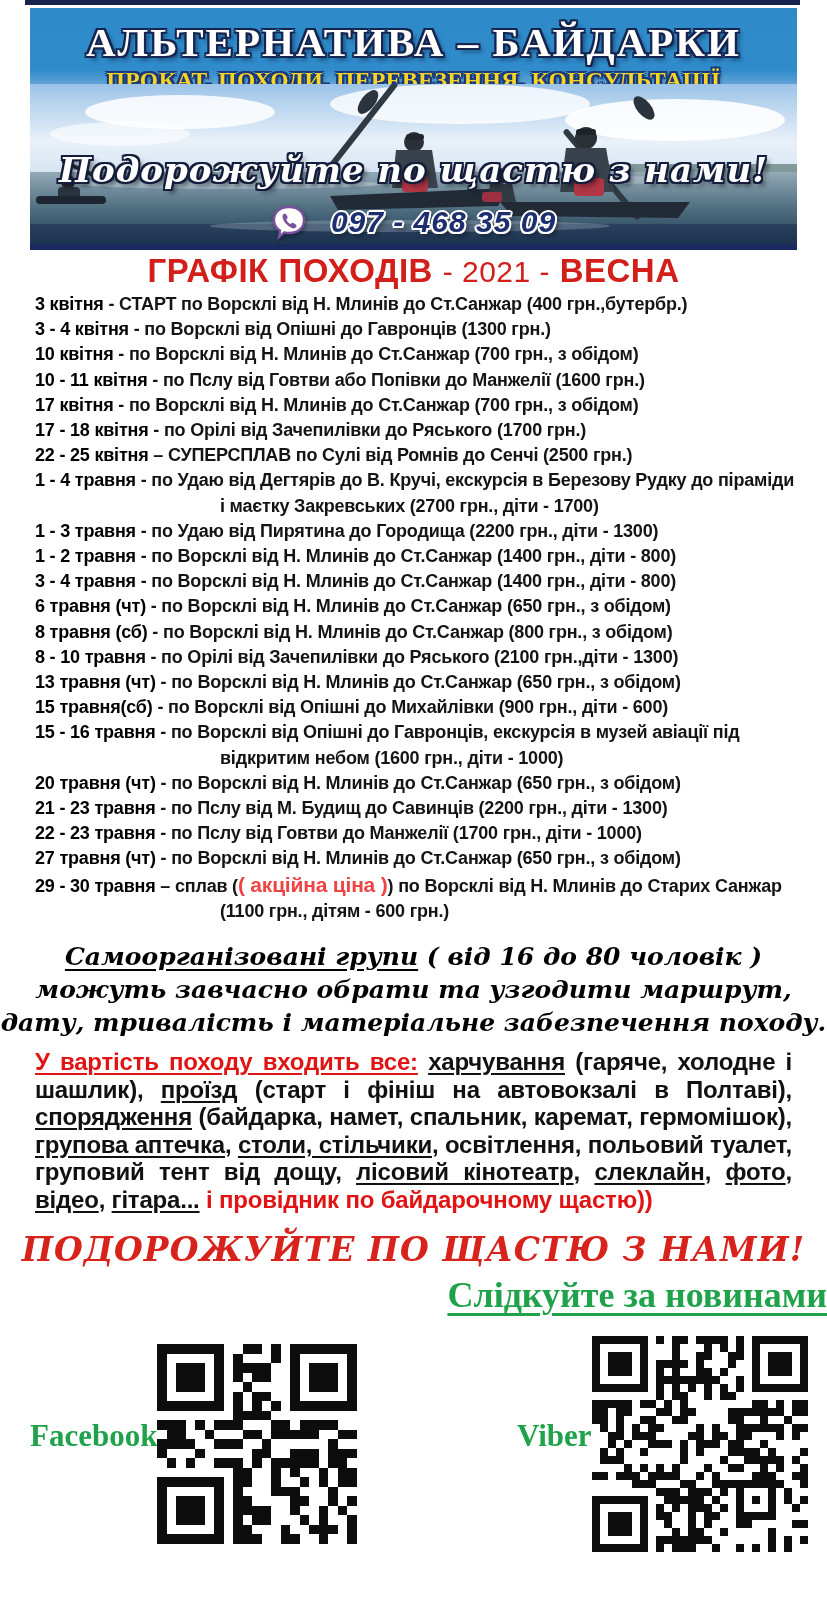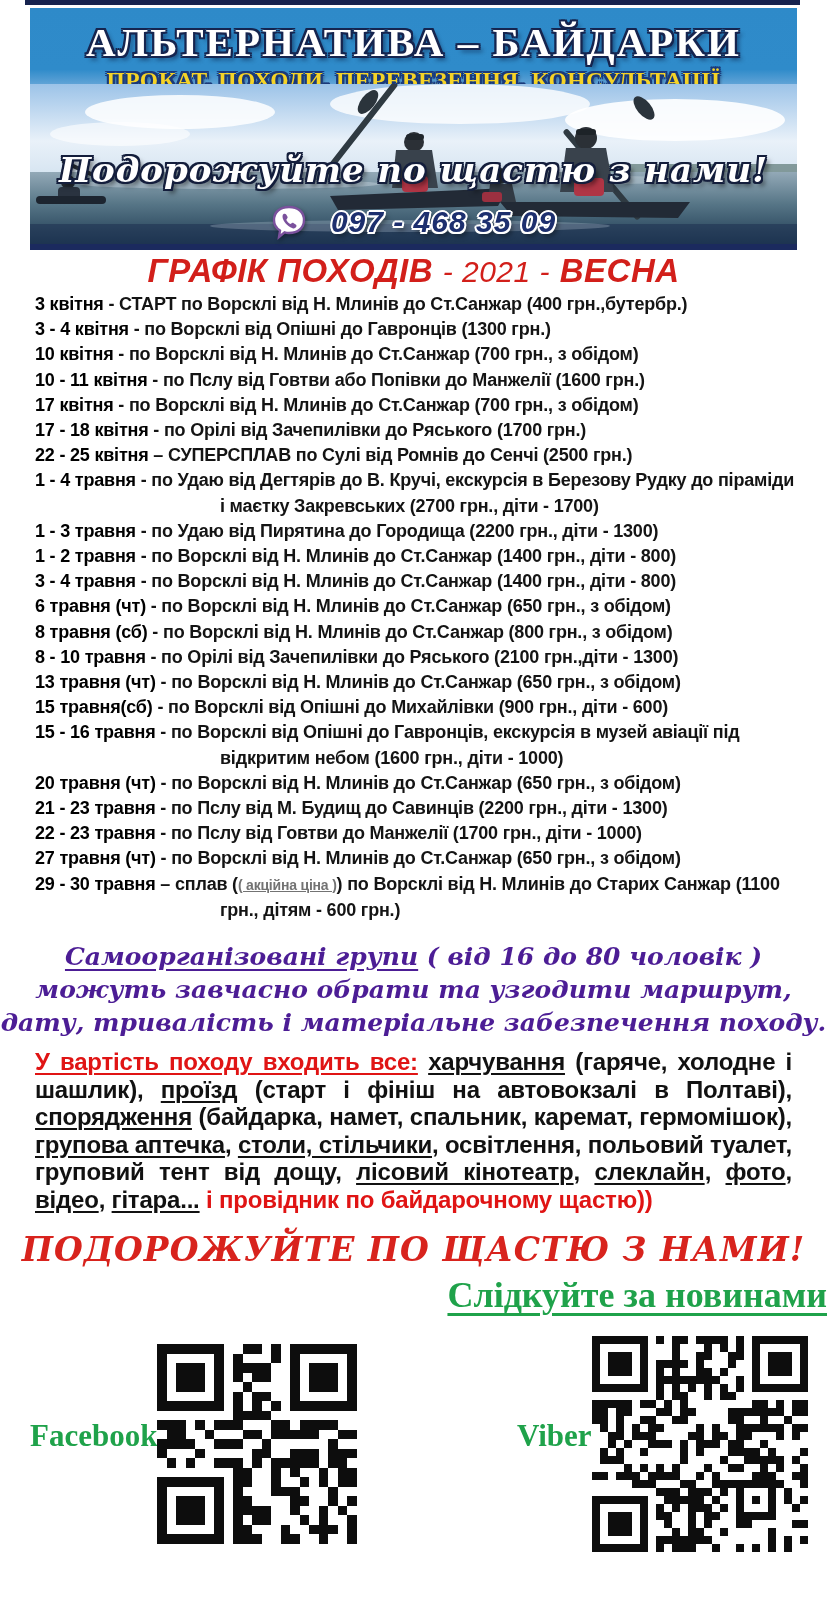--- a/index.html
+++ b/index.html
@@ -44,36 +44,36 @@
     display:flex;align-items:center;justify-content:center;gap:24px;
     font-weight:bold;font-style:italic;font-size:30px;letter-spacing:1px;color:#1d2f6e;
     text-shadow:-2px 0 0 #fff,2px 0 0 #fff,0 -2px 0 #fff,0 2px 0 #fff,
                 -1.5px -1.5px 0 #fff,1.5px -1.5px 0 #fff,-1.5px 1.5px 0 #fff,1.5px 1.5px 0 #fff,
                  3px 4px 5px rgba(0,0,0,.5);
   }
   .viber-icon{flex:0 0 auto;filter:drop-shadow(1px 2px 2px rgba(0,0,0,.4));}
   
   .sched-title{
     position:absolute;top:252px;left:0;width:100%;text-align:center;
-    font-size:33px;font-weight:bold;color:#d21f1a;letter-spacing:.5px;font-style:italic;
+    font-size:33px;font-weight:bold;color:#d21f1a;letter-spacing:.5px;
   }
   .sched-title .c-plain{font-weight:400;font-size:30px;}
   .sched-list{
     position:absolute;top:292px;left:35px;width:762px;
     font-size:18px;font-weight:bold;line-height:25.2px;letter-spacing:-0.2px;color:#141414;
   }
   .sched-line{white-space:nowrap;}
   .sched-line.wrap{white-space:normal;padding-left:185px;text-indent:-185px;}
   .c-date{color:#000000;}
-  .c-accent{color:#737373;font-size:14px;text-decoration:underline;}
+  .c-accent{color:#ef4444;font-size:21px;}
   
   .groups-note{
     position:absolute;top:940px;left:0;width:100%;text-align:center;
     font-family:"DejaVu Serif",serif;font-style:italic;font-weight:bold;
-    font-size:25px;line-height:33px;color:#4c1d95;
+    font-size:25px;line-height:33px;color:#000000;
   }
   .groups-note .u{text-decoration:underline;text-underline-offset:4px;}
   
   .included{
     position:absolute;top:1048px;left:35px;width:757px;text-align:justify;
     font-size:24px;font-weight:bold;line-height:27.5px;color:#111;letter-spacing:-0.2px;
   }
   .included .u{text-decoration:underline;text-decoration-thickness:2px;text-underline-offset:3px;}
   .c-red{color:#e01414;}
   

